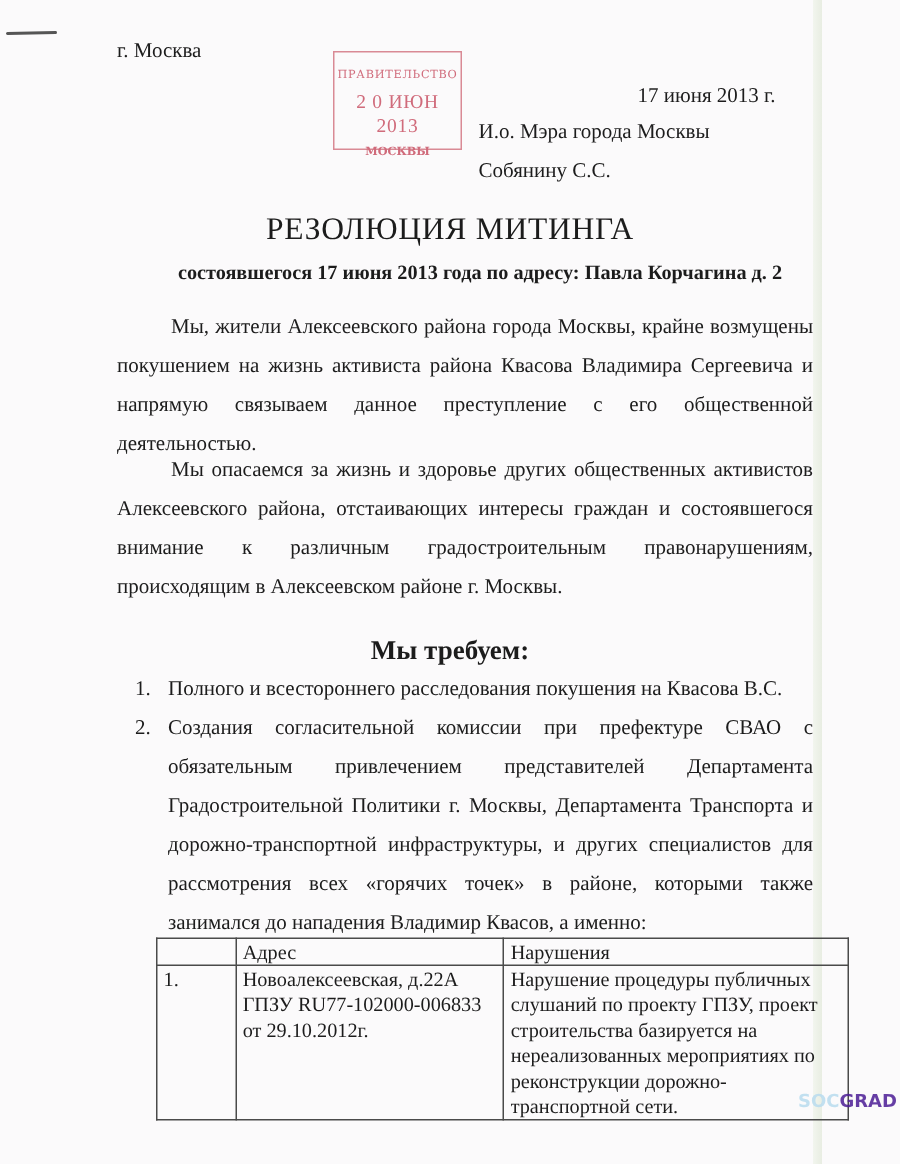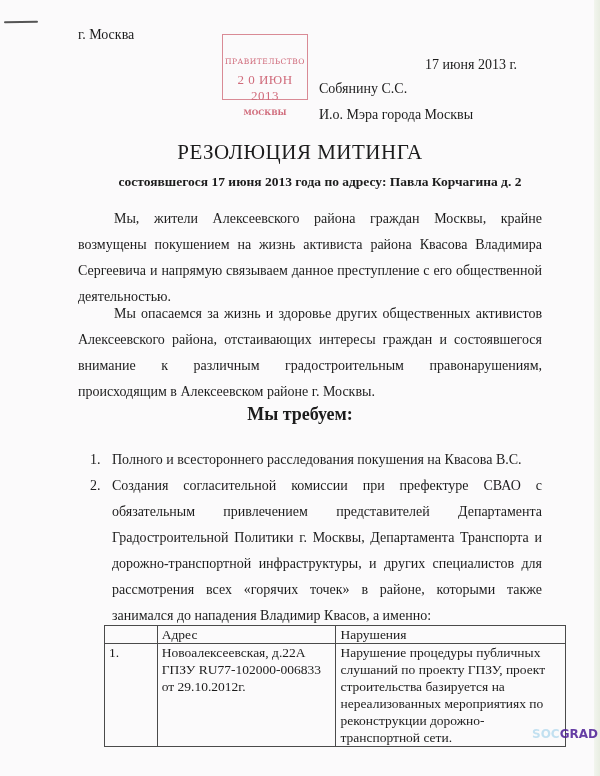--- a/index.html
+++ b/index.html
@@ -3,56 +3,56 @@
 <meta charset="utf-8">
 <style>
   html, body { margin: 0; padding: 0; }
   body {
     width: 600px; height: 776px; overflow: hidden;
     background: #fbfafb;
     font-family: "Liberation Serif", "DejaVu Serif", serif;
     color: #1c1c1c;
     position: relative;
   }
-  .page { position: absolute; left: 0; top: 0; width: 600px; height: 776px; }
+  .page { position: absolute; left: 0; top: 0; width: 548px; height: 776px; }
   .edge-right {
     position: absolute; right: 0; top: 0; width: 6px; height: 776px;
     background: linear-gradient(to right, #f2f5ee, #e8ede2);
   }
   .scan-mark {
     position: absolute; left: 4px; top: 21px; width: 34px; height: 2px;
     background: #555; border-radius: 1px; transform: rotate(-1deg);
   }
   .city { position: absolute; left: 78px; top: 27px; font-size: 14px; }
   .date { position: absolute; left: 425px; top: 25px; font-size: 14px; margin-top: 32px; }
   .stamp {
     position: absolute; left: 222px; top: 34px; width: 84px; height: 64px;
     border: 1.5px solid #d98a95; color: #d06b7b; text-align: center;
     font-family: "DejaVu Sans", sans-serif;
   }
-  .stamp .l1 { font-size: 7.5px; margin-top: 22px; letter-spacing: 0.5px; font-family: "DejaVu Serif", serif; }
+  .stamp .l1 { font-size: 7.5px; margin-top: 10px; letter-spacing: 0.5px; font-family: "DejaVu Serif", serif; }
   .stamp .l2 { font-size: 13px; margin-top: 6px; letter-spacing: 0.5px; font-family: Liberation Serif, serif; }
   .stamp .l3 { font-size: 7.5px; margin-top: 4px; font-weight: bold; font-family: "DejaVu Serif", serif; }
   .addressee { position: absolute; left: 319px; top: 76px; font-size: 14px; line-height: 26px; }
   .title {
     position: absolute; left: 0; width: 600px; top: 140px; text-align: center;
     font-size: 21px; font-weight: normal; letter-spacing: 0.5px;
   }
   .subtitle {
     position: absolute; left: 0; width: 600px; top: 174px; text-align: center;
     font-size: 13.5px; font-weight: bold; padding-left: 20px;
   }
   .para {
     position: absolute; left: 78px; width: 464px; font-size: 14px; line-height: 26px;
     text-align: justify; text-indent: 36px;
   }
   .p1 { top: 206px; }
   .p2 { top: 301px; }
   .demands-title {
-    position: absolute; left: 0; width: 600px; top: 404px; text-align: center;
+    position: absolute; left: 0; width: 600px; top: 423px; text-align: center;
     font-size: 18px; font-weight: bold;
   }
   .demands { position: absolute; left: 90px; top: 447px; width: 452px; font-size: 14px; line-height: 26px; }
   .demand { display: flex; text-align: justify; }
   .demand .num { width: 22px; flex: none; text-align: left; }
   .demand .txt { flex: 1; text-align: justify; }
   table.violations {
     position: absolute; left: 75px; top: 625px; width: 462px;
     border-collapse: collapse; font-size: 13.5px; line-height: 17px; margin-left: 29px;
   }
@@ -79,28 +79,28 @@
   <div class="city">г. Москва</div>
   <div class="date">17 июня 2013 г.</div>
 
   <div class="stamp">
     <div class="l1">ПРАВИТЕЛЬСТВО</div>
     <div class="l2">2 0 ИЮН 2013</div>
     <div class="l3">МОСКВЫ</div>
   </div>
 
   <div class="addressee">
+    <div>И.о. Мэра города Москвы</div>
     <div>Собянину С.С.</div>
-    <div>И.о. Мэра города Москвы</div>
   </div>
 
   <div class="title">РЕЗОЛЮЦИЯ МИТИНГА</div>
   <div class="subtitle">состоявшегося 17 июня 2013 года по адресу: Павла Корчагина д. 2</div>
 
-  <div class="para p1">Мы, жители Алексеевского района граждан Москвы, крайне возмущены покушением на жизнь активиста района Квасова Владимира Сергеевича и напрямую связываем данное преступление с его общественной деятельностью.</div>
+  <div class="para p1">Мы, жители Алексеевского района города Москвы, крайне возмущены покушением на жизнь активиста района Квасова Владимира Сергеевича и напрямую связываем данное преступление с его общественной деятельностью.</div>
   <div class="para p2">Мы опасаемся за жизнь и здоровье других общественных активистов Алексеевского района, отстаивающих интересы граждан и состоявшегося внимание к различным градостроительным правонарушениям, происходящим в Алексеевском районе г. Москвы.</div>
 
   <div class="demands-title">Мы требуем:</div>
 
   <div class="demands">
     <div class="demand">
       <span class="num">1.</span>
       <span class="txt">Полного и всестороннего расследования покушения на Квасова В.С.</span>
     </div>
     <div class="demand">

